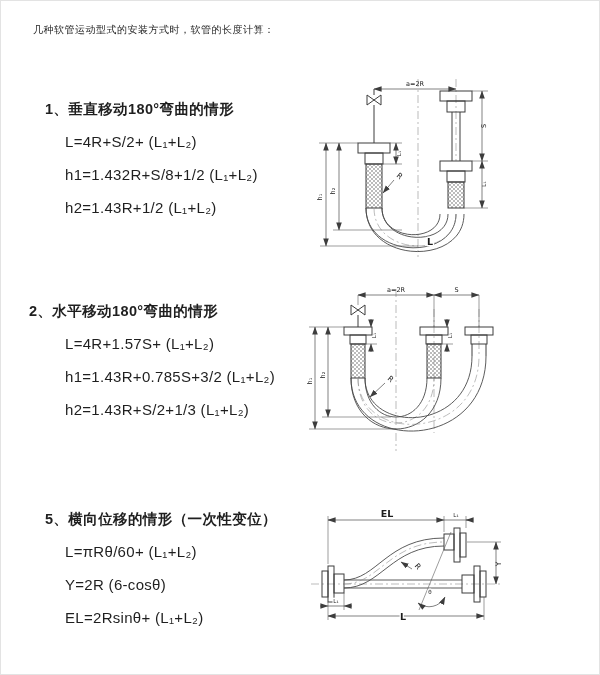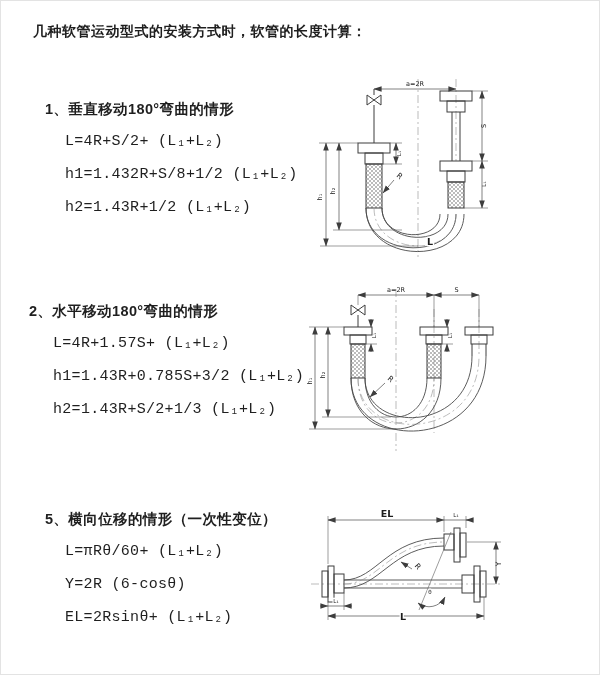--- a/index.html
+++ b/index.html
@@ -2,23 +2,23 @@
 <html><head>
 <meta charset="utf-8">
 <style>
   html,body{margin:0;padding:0;}
   body{
     width:600px;height:675px;position:relative;background:#ffffff;
     font-family:"Liberation Sans","DejaVu Sans",sans-serif;color:#1f1f1f;
     overflow:hidden;
   }
   .page{position:absolute;inset:0;background:#fff;border:1px solid #e3e3e3;box-sizing:border-box;}
-  .title{position:absolute;left:32px;top:22px;font-size:14px;font-weight:700;letter-spacing:.5px;}
+  .title{position:absolute;left:32px;top:22px;font-size:10px;font-weight:400;letter-spacing:.5px;}
   .section-heading{position:absolute;font-size:14.5px;font-weight:700;letter-spacing:.4px;text-align:center;}
-  .formulas{position:absolute;font-size:15px;line-height:33px;letter-spacing:.3px;font-family:Liberation Mono, monospace;}
+  .formulas{position:absolute;font-size:15px;line-height:33px;letter-spacing:.3px;}
   .formula{white-space:pre;}
   svg.diagram{position:absolute;}
   
   svg .obj line,svg .obj path,svg .obj rect{stroke:#3d3d3d;stroke-width:1;fill:none;}
   svg .hose path{stroke:#4a4a4a;stroke-width:.9;fill:none;}
   svg line.dim, svg path.dim{stroke:#4a4a4a;stroke-width:.7;fill:none;}
   svg line.ext{stroke:#5a5a5a;stroke-width:.6;}
   svg line.cl, svg path.cld{stroke:#8f8f8f;stroke-width:.6;fill:none;stroke-dasharray:8 3 2 3;}
   svg rect.hatch{fill:url(#xh);stroke:#3d3d3d;stroke-width:1;}
   svg text{font-family:"DejaVu Sans",sans-serif;font-size:6.5px;fill:#1c1c1c;stroke:none;}
@@ -121,21 +121,21 @@
       <text class="sm" x="180" y="111" transform="rotate(-90 180 111)" text-anchor="middle">L₁</text>
     </g>
     <g>
       <line class="dim" x1="88" y1="107" x2="77" y2="120" marker-end="url(#aE)"></line>
       <text class="md halo" x="92" y="105" transform="rotate(40 92 105)" text-anchor="middle">R</text>
     </g>
     <text class="big halo" x="124" y="172" text-anchor="middle">L</text>
   </svg>
 
   <div class="section-heading" style="left:28px;top:301px">2、水平移动180°弯曲的情形</div>
-  <div class="formulas" style="left:52px;top:326px">
+  <div class="formulas" style="left:64px;top:326px">
     <div class="formula">L=4R+1.57S+ (L₁+L₂)</div>
     <div class="formula">h1=1.43R+0.785S+3/2 (L₁+L₂)</div>
     <div class="formula">h2=1.43R+S/2+1/3 (L₁+L₂)</div>
   </div>
 
   <svg class="diagram" style="left:300px;top:282px" width="300" height="175" viewBox="0 0 300 175">
     <g>
       <line class="cl" x1="95" y1="6" x2="95" y2="168"></line>
       <line class="cl" x1="133" y1="26" x2="133" y2="150"></line>
       <line class="cl" x1="178" y1="26" x2="178" y2="74"></line>

